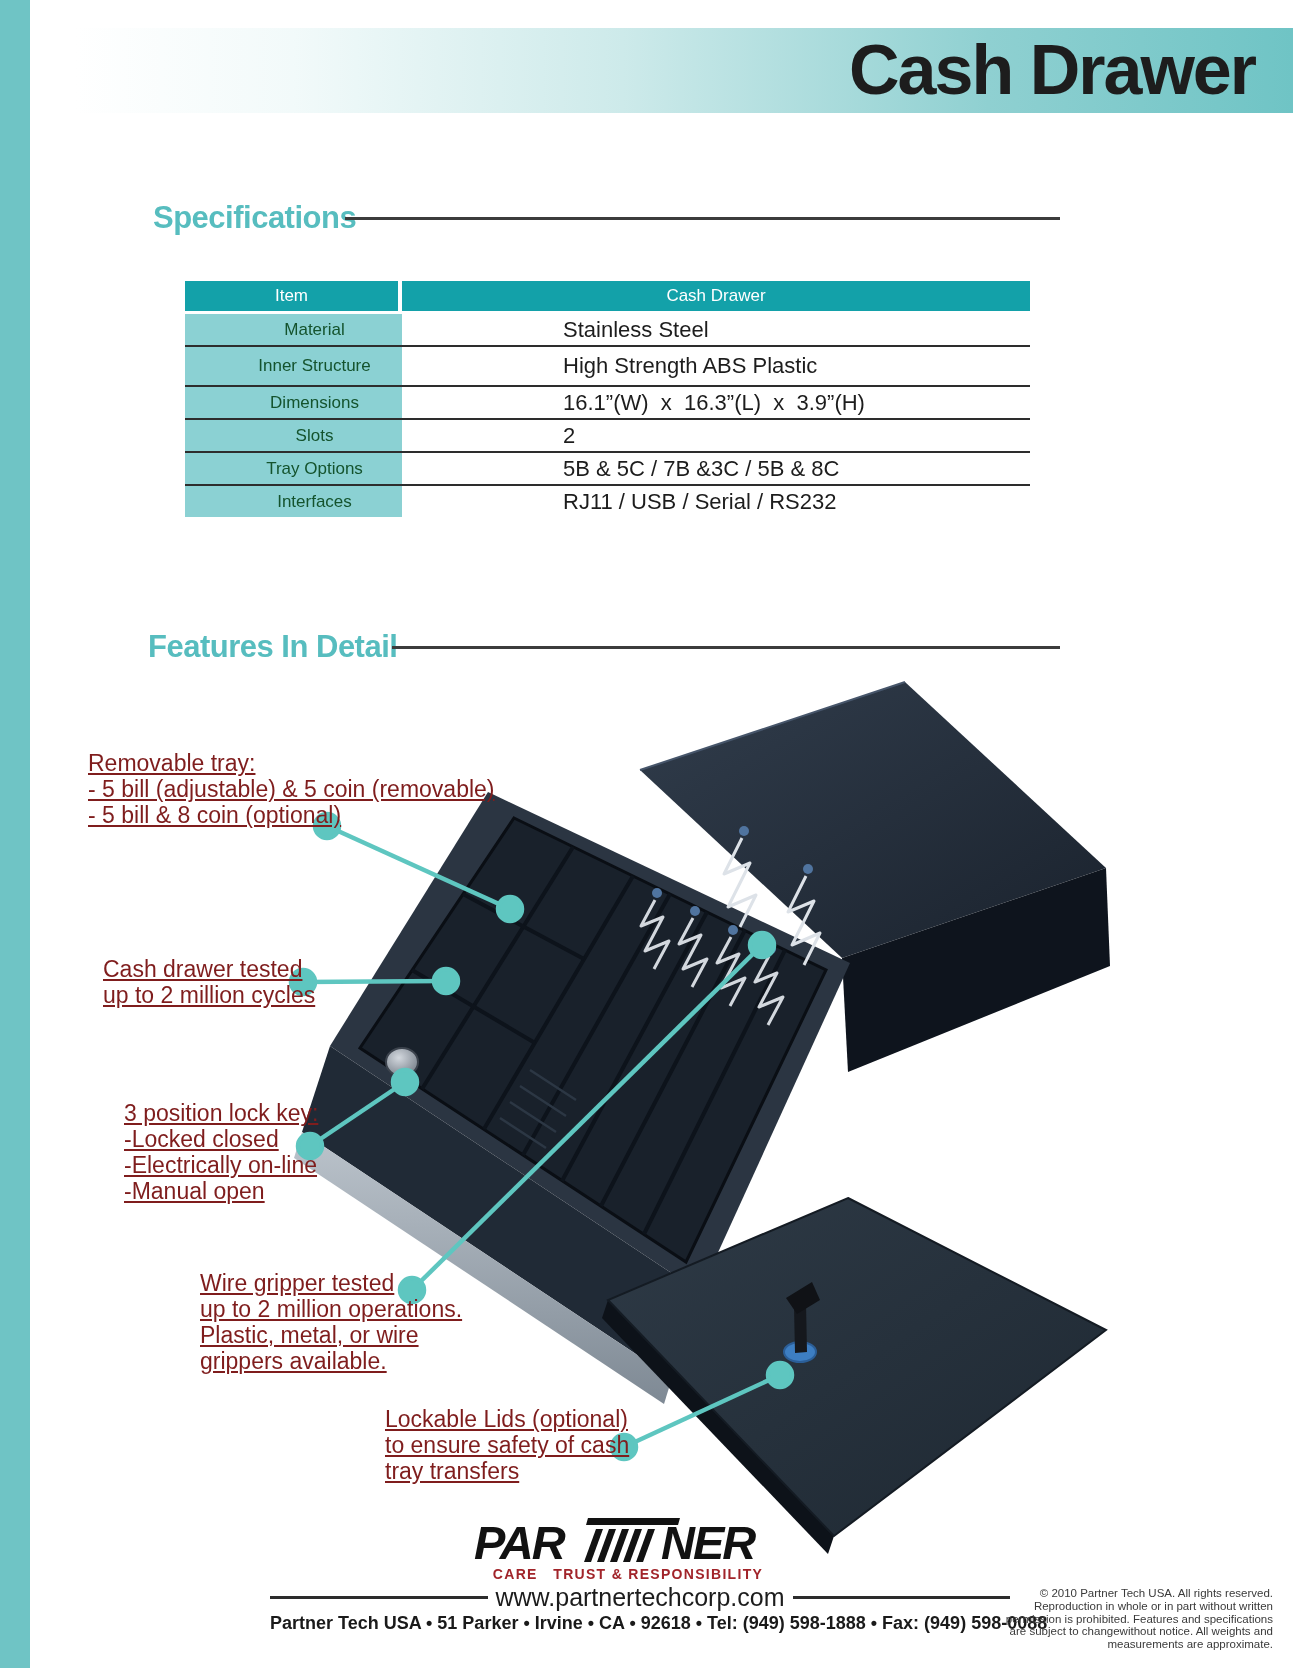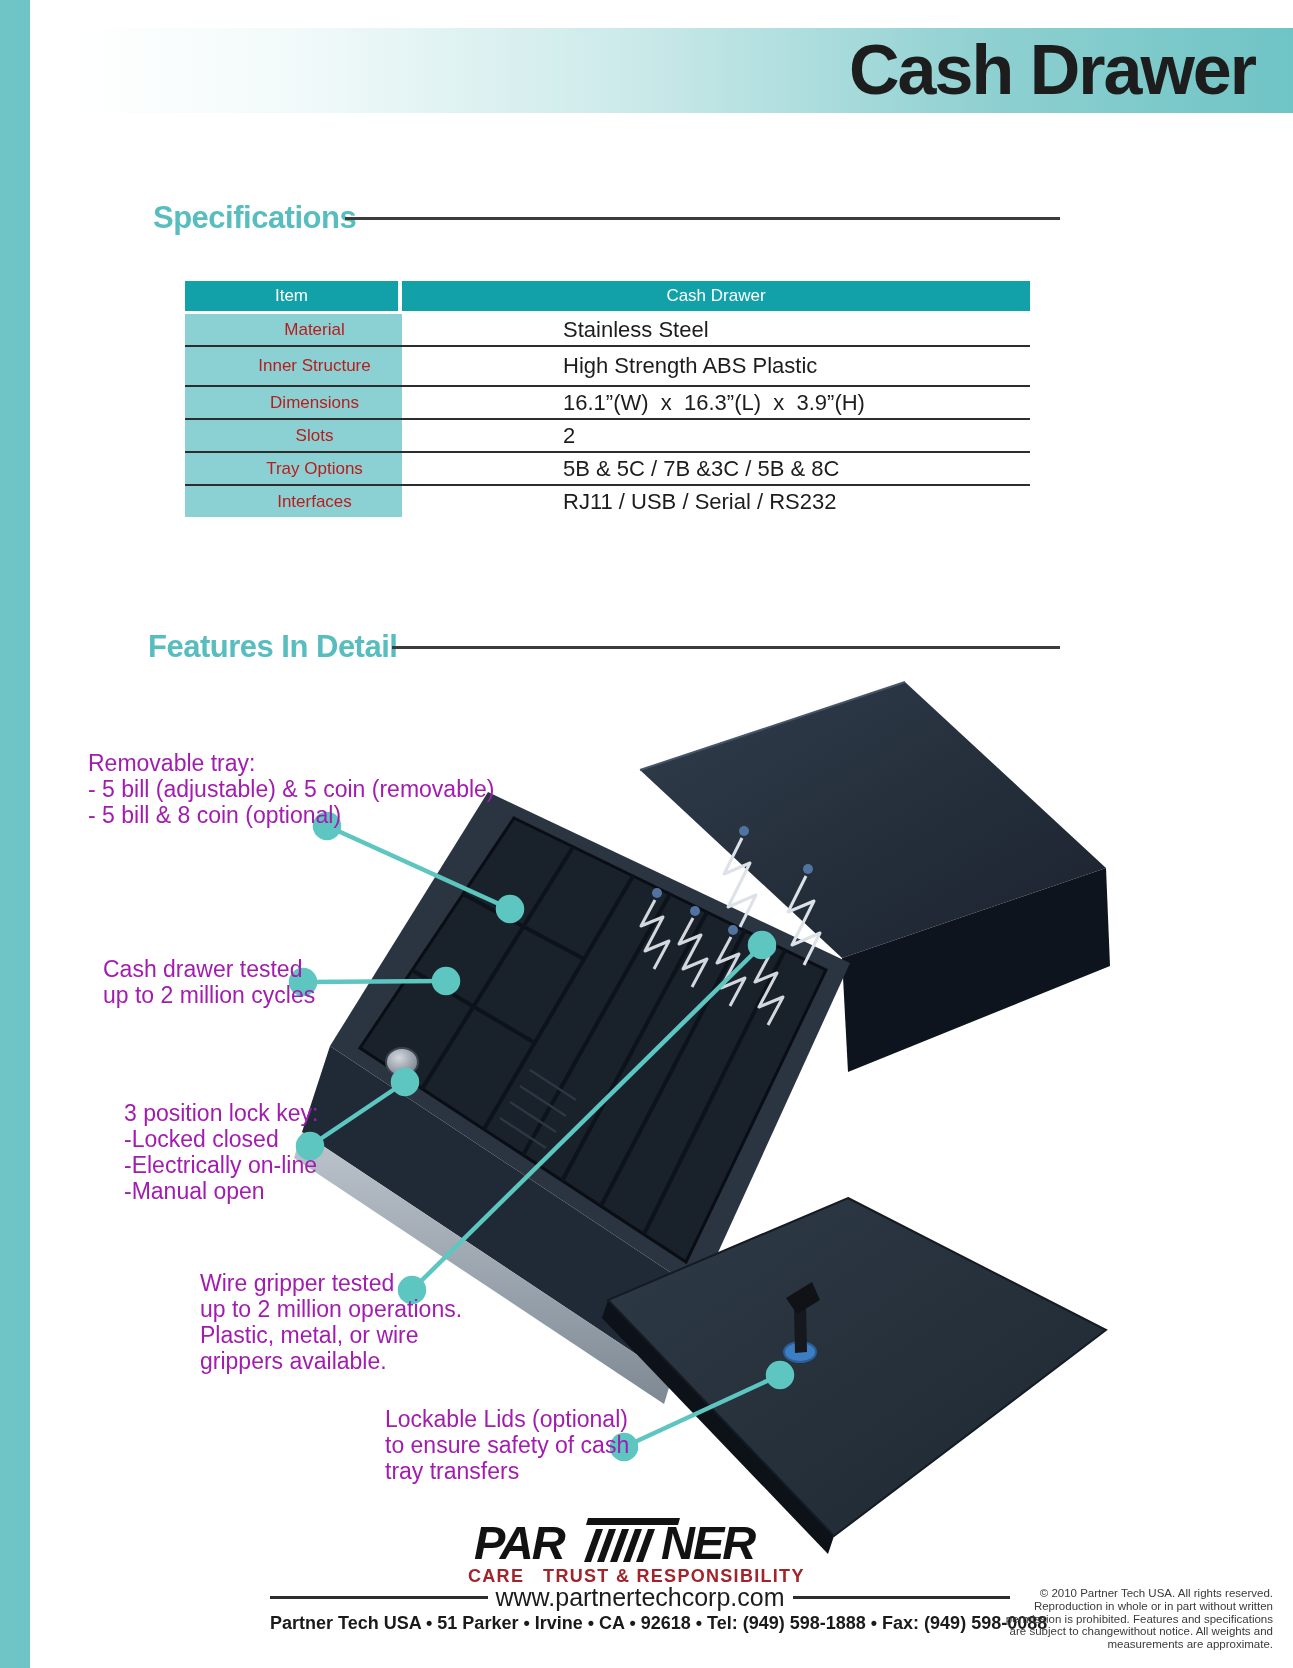--- a/index.html
+++ b/index.html
@@ -21,35 +21,35 @@
   .rule{height:3px;background:#3c3c3c;}
 
   
   .spec-table{left:185px;top:281px;width:845px;}
   table{border-collapse:separate;border-spacing:0;width:100%;table-layout:fixed;}
   col.c-item{width:217px;} col.c-val{width:628px;}
   th,td{vertical-align:middle;font-weight:normal;}
   .h-item,.h-val{background:#13a1a9;color:#ffffff;font-size:17px;height:28px;text-align:center;
     border-bottom:3px solid #ffffff;}
   .h-item{border-right:4px solid #ffffff;}
-  .b-item{background:#8bd1d3;color:#b91c1c;font-size:17px;text-align:center;height:29px;padding-left:43px;}
+  .b-item{background:#8bd1d3;color:#14532d;font-size:17px;text-align:center;height:29px;padding-left:43px;}
   .b-val{background:#ffffff;color:#1d1d1d;font-size:22px;text-align:left;padding-left:161px;
     white-space:pre-wrap;height:29px;}
   tr.sep .b-item, tr.sep .b-val{border-top:2px solid #2d2d2d;}
   tr.tall .b-item, tr.tall .b-val{height:36px;}
 
   
-  .callout{font-size:23px;line-height:26px;color:#a21caf;white-space:nowrap;}
+  .callout{font-size:23px;line-height:26px;color:#7f1d1d;white-space:nowrap;text-decoration:underline;}
 
   
   .art{left:0;top:0;width:1293px;height:1668px;pointer-events:none;}
 
   
   .logo-svg{left:468px;top:1518px;width:320px;height:48px;}
-  .logo-tagline{left:468px;top:1566px;width:320px;text-align:center;font-size:18px;
+  .logo-tagline{left:468px;top:1566px;width:320px;text-align:center;font-size:14px;
     font-weight:bold;color:#a1242a;letter-spacing:1.3px;white-space:pre;}
   .web-row{left:270px;top:1583px;width:740px;display:flex;align-items:center;gap:8px;}
   .web-row .hr{flex:1;height:3px;background:#2c2c2c;}
   .web-text{font-size:25px;color:#1c1c1c;}
   .addr{left:270px;top:1613px;width:740px;text-align:center;font-size:18px;font-weight:600;
     color:#1a1a1a;white-space:nowrap;}
   .copyright{right:20px;top:1587px;width:330px;text-align:right;font-size:11.5px;
     line-height:12.8px;color:#3a3a3a;}
 </style>
 </head>

